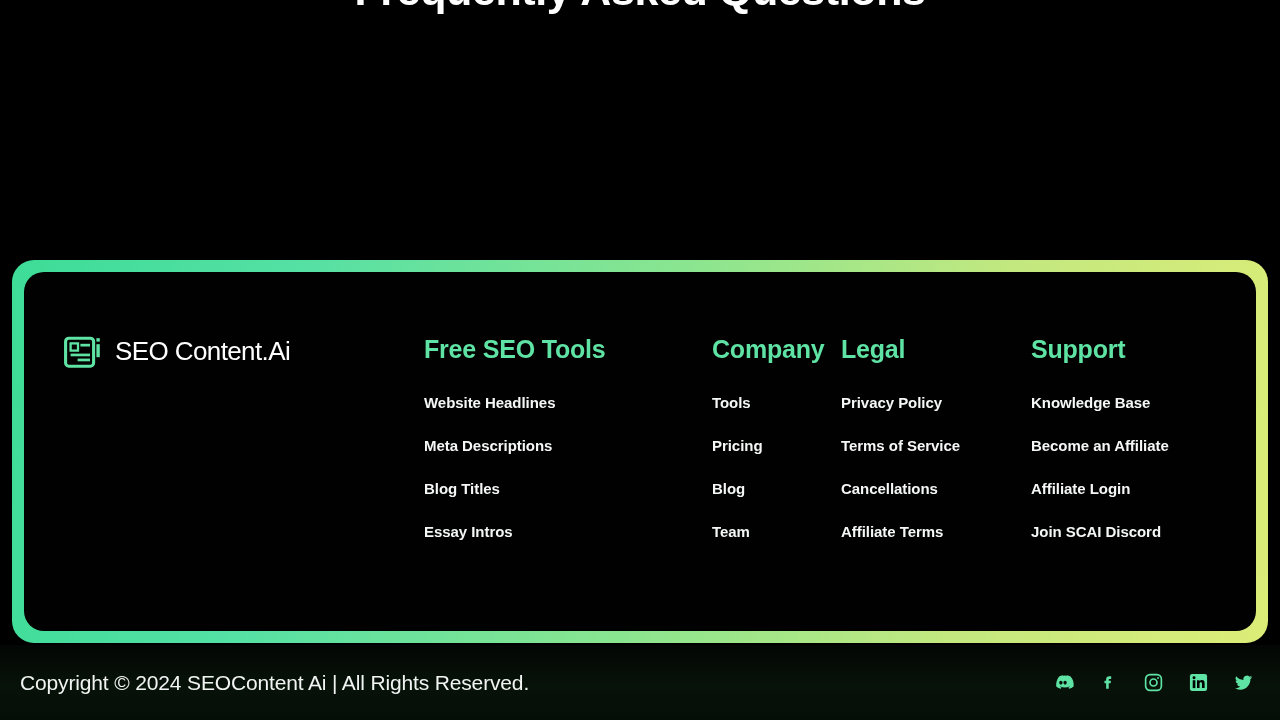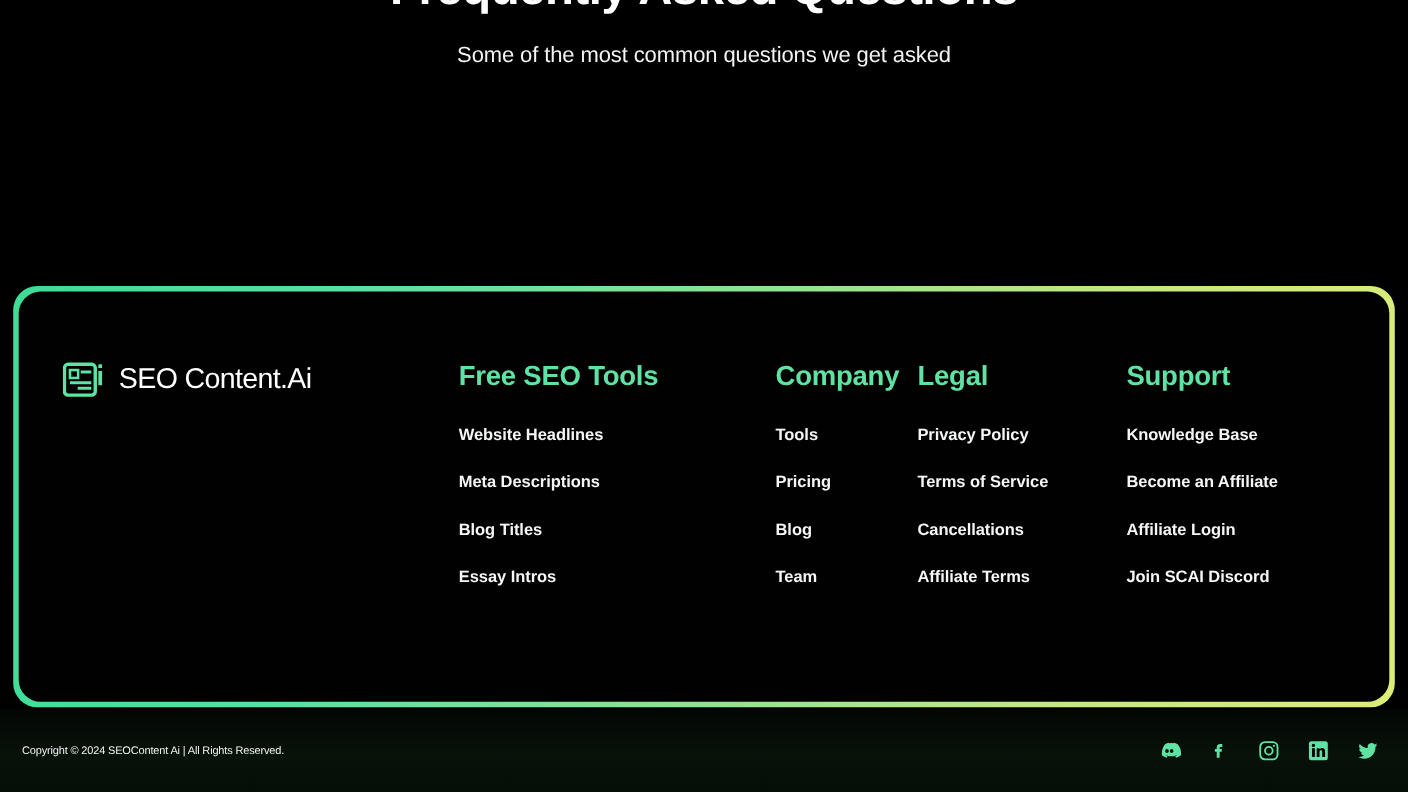--- a/index.html
+++ b/index.html
@@ -41,21 +41,21 @@
   }
 
   
   .footer-card {
     position: absolute;
     left: 12px;
     top: 260px;
     width: 1256px;
     height: 383px;
     border-radius: 22px;
-    padding: 5px;
+    padding: 12px;
     background: linear-gradient(100deg, #3ddc97 0%, #55e0a4 22%, #8ce58f 52%, #c3e87f 76%, #dced77 100%);
   }
   .footer-card-inner {
     width: 100%;
     height: 100%;
     border-radius: 20px;
     background: #010101;
     position: relative;
   }
 
@@ -132,21 +132,21 @@
     top: 645px;
     width: 1280px;
     height: 75px;
     background: linear-gradient(180deg, #030604 0%, #071209 55%, #050d07 100%);
     display: flex;
     align-items: center;
   }
   .copyright {
     position: absolute;
     left: 20px;
-    font-size: 10px;
+    font-size: 21px;
     color: #f1f4f2;
     font-weight: 400;
     letter-spacing: -0.15px;
   }
   .socials {
     position: absolute;
     right: 26px;
     display: flex;
     align-items: center;
     gap: 23px;
@@ -159,21 +159,20 @@
     justify-content: center;
     cursor: pointer;
   }
   .social svg { display: block; }
 </style>
 </head>
 <body>
 
 <div class="faq-head">
   <div class="faq-title">Frequently Asked Questions</div>
-  <div class="faq-sub">Some of the most common questions we get asked</div>
 </div>
 
 <div class="footer-card">
   <div class="footer-card-inner">
 
     <div class="brand-col">
       <div class="brand-row">
         <span class="brand-mark">
           <svg viewBox="0 0 38 38" width="38" height="38" fill="none">
             <rect x="1.6" y="6.2" width="28" height="28" rx="3.2" stroke="#5fe3a4" stroke-width="3.1"></rect>

